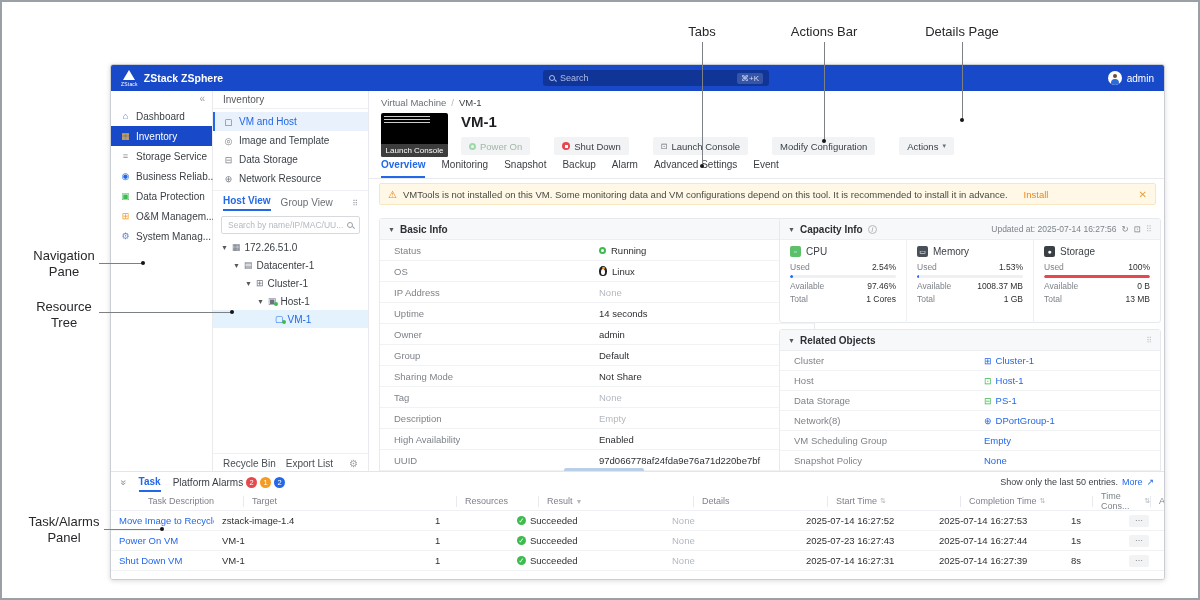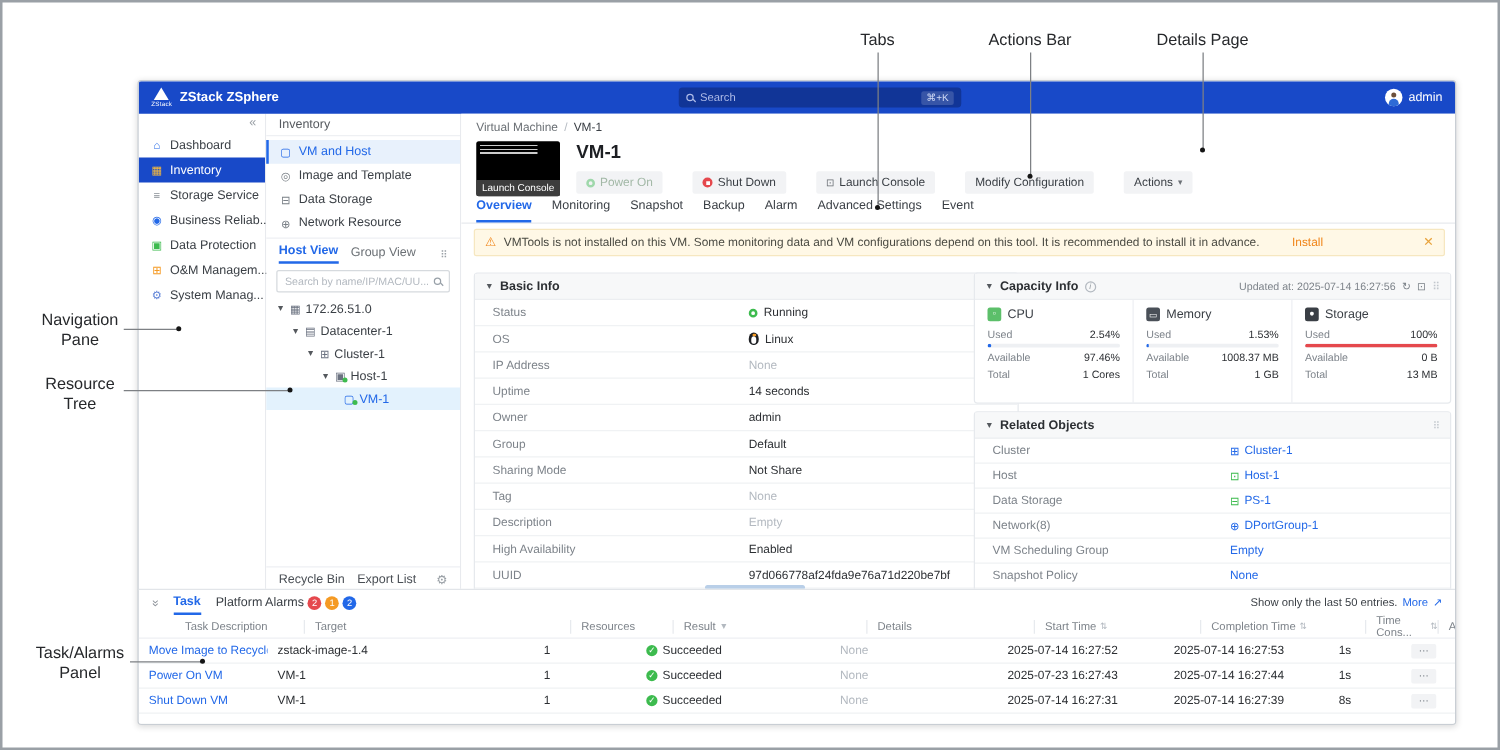--- a/index.html
+++ b/index.html
@@ -82,21 +82,21 @@
   .stop-red { width:8px; height:8px; border-radius:50%; background:#E5484D; display:flex; align-items:center; justify-content:center; }
   .stop-red::after { content:""; width:3px; height:3px; background:#fff; }
   .btn .bico { color:#6b7075; font-size:8px; }
   .btn .chev { font-size:7px; color:#6b7075; }
   .dtabs { position:absolute; left:0; right:0; top:68px; height:20px; display:flex; gap:16px; padding-left:12px; font-size:10px; color:#3a3f45; border-bottom:1px solid #e8eaee; }
   .dtab { padding-bottom:4px; }
   .dtab.sel { color:#2268E8; font-weight:bold; border-bottom:2px solid #2268E8; }
   .banner { position:absolute; left:10px; right:8px; top:92px; height:22px; background:#FFF8E6; border:1px solid #f6e7c0; border-radius:2px;
     display:flex; align-items:center; padding:0 8px; gap:6px; font-size:9.5px; color:#4a4a42; }
   .warn-tri { color:#F08519; font-size:10px; }
-  .banner .install { color:#F08519; margin-left:20px; }
+  .banner .install { color:#F08519; margin-left:10px; }
   .banner .close { margin-left:auto; color:#e8a23a; font-size:10px; }
   .panel { position:absolute; background:#fff; border:1px solid #e6e9ed; border-radius:3px; }
   .phead { height:21px; background:#f7f8f9; display:flex; align-items:center; gap:5px; padding:0 8px; font-size:10px; font-weight:bold; color:#2c2f33; border-bottom:1px solid #eceef1; }
   .phead .caret { font-size:7px; color:#55595e; }
   .phead .drag { margin-left:auto; color:#c2c7cd; font-size:8px; font-weight:normal; }
   .p-basic { left:10px; top:127px; width:436px; height:300px; }
   .irow { height:21px; display:flex; align-items:center; padding:0 8px 0 14px; border-bottom:1px solid #f0f2f4; font-size:9.5px; }
   .irow .lab { width:205px; color:#7d838a; flex:0 0 auto; }
   .irow .val { color:#2c2f33; display:flex; align-items:center; gap:5px; }
   .val.muted, .muted { color:#b3b9c0; }

